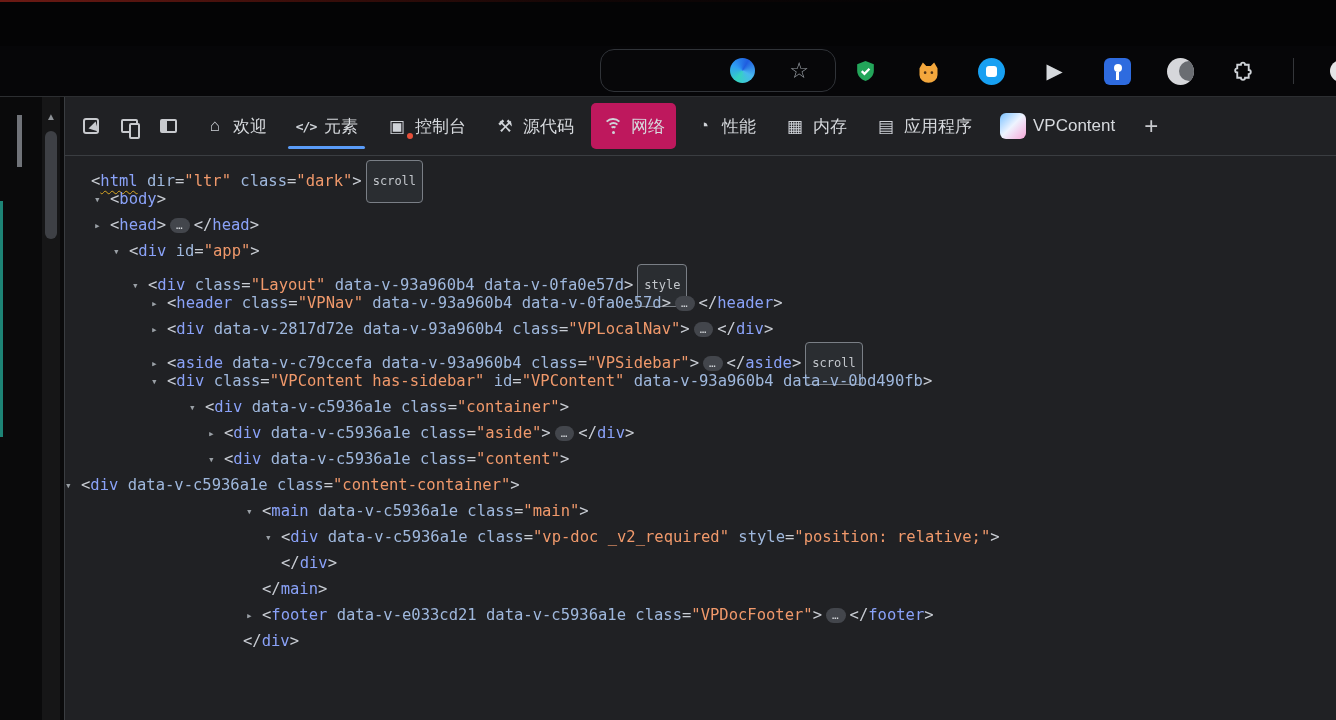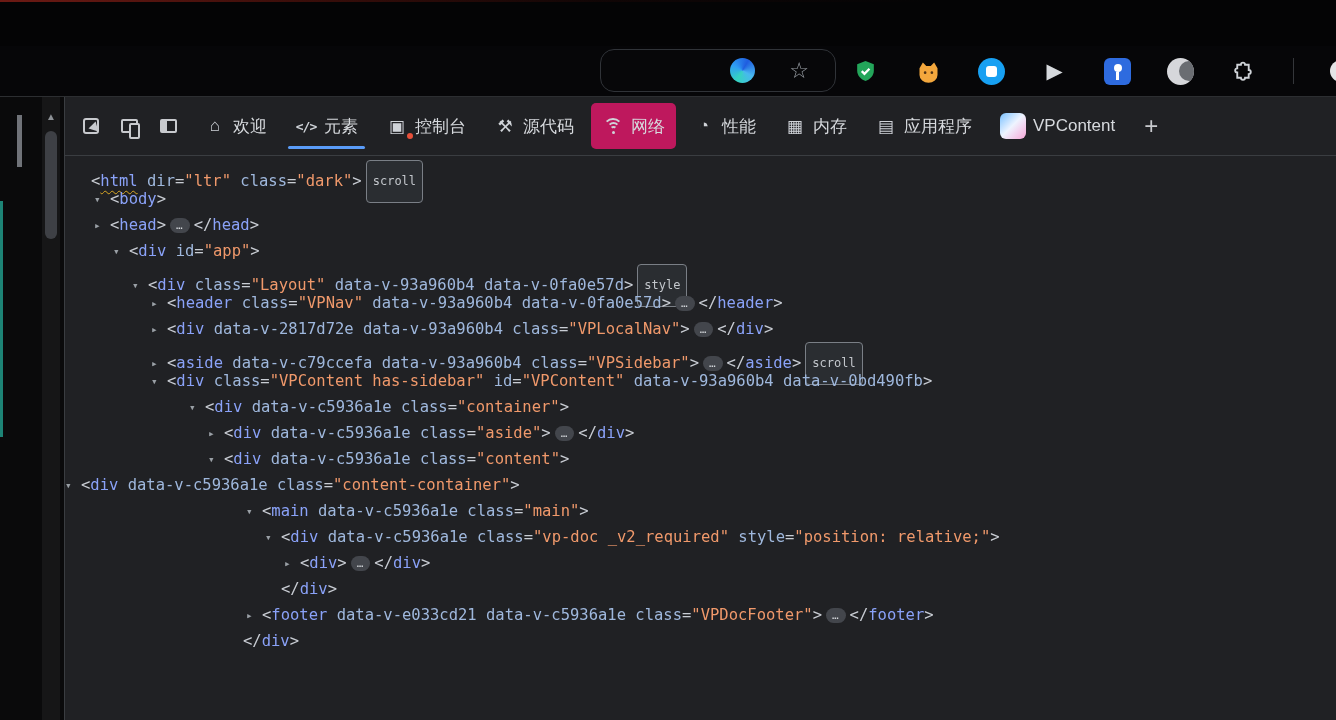--- a/index.html
+++ b/index.html
@@ -206,21 +206,21 @@
           <div class="row" style="padding-left: 86px;"><span class="arrow">▸</span><span class="tk-p">&lt;</span><span class="tk-t">header</span><span class="tk-a"> class</span><span class="tk-p">=</span><span class="tk-v">"VPNav"</span><span class="tk-a"> data-v-93a960b4</span><span class="tk-a"> data-v-0fa0e57d</span><span class="tk-p">&gt;</span><span class="ellipsis">…</span><span class="tk-p">&lt;/</span><span class="tk-t">header</span><span class="tk-p">&gt;</span></div>
           <div class="row" style="padding-left: 86px;"><span class="arrow">▸</span><span class="tk-p">&lt;</span><span class="tk-t">div</span><span class="tk-a"> data-v-2817d72e</span><span class="tk-a"> data-v-93a960b4</span><span class="tk-a"> class</span><span class="tk-p">=</span><span class="tk-v">"VPLocalNav"</span><span class="tk-p">&gt;</span><span class="ellipsis">…</span><span class="tk-p">&lt;/</span><span class="tk-t">div</span><span class="tk-p">&gt;</span></div>
           <div class="row" style="padding-left: 86px;"><span class="arrow">▸</span><span class="tk-p">&lt;</span><span class="tk-t">aside</span><span class="tk-a"> data-v-c79ccefa</span><span class="tk-a"> data-v-93a960b4</span><span class="tk-a"> class</span><span class="tk-p">=</span><span class="tk-v">"VPSidebar"</span><span class="tk-p">&gt;</span><span class="ellipsis">…</span><span class="tk-p">&lt;/</span><span class="tk-t">aside</span><span class="tk-p">&gt;</span><span class="nodebadge">scroll</span></div>
           <div class="row" style="padding-left: 86px;"><span class="arrow">▾</span><span class="tk-p">&lt;</span><span class="tk-t">div</span><span class="tk-a"> class</span><span class="tk-p">=</span><span class="tk-v">"VPContent has-sidebar"</span><span class="tk-a"> id</span><span class="tk-p">=</span><span class="tk-v">"VPContent"</span><span class="tk-a"> data-v-93a960b4</span><span class="tk-a"> data-v-0bd490fb</span><span class="tk-p">&gt;</span></div>
           <div class="row" style="padding-left: 124px;"><span class="arrow">▾</span><span class="tk-p">&lt;</span><span class="tk-t">div</span><span class="tk-a"> data-v-c5936a1e</span><span class="tk-a"> class</span><span class="tk-p">=</span><span class="tk-v">"container"</span><span class="tk-p">&gt;</span></div>
           <div class="row" style="padding-left: 143px;"><span class="arrow">▸</span><span class="tk-p">&lt;</span><span class="tk-t">div</span><span class="tk-a"> data-v-c5936a1e</span><span class="tk-a"> class</span><span class="tk-p">=</span><span class="tk-v">"aside"</span><span class="tk-p">&gt;</span><span class="ellipsis">…</span><span class="tk-p">&lt;/</span><span class="tk-t">div</span><span class="tk-p">&gt;</span></div>
           <div class="row" style="padding-left: 143px;"><span class="arrow">▾</span><span class="tk-p">&lt;</span><span class="tk-t">div</span><span class="tk-a"> data-v-c5936a1e</span><span class="tk-a"> class</span><span class="tk-p">=</span><span class="tk-v">"content"</span><span class="tk-p">&gt;</span></div>
           <div class="row" style=""><span class="arrow">▾</span><span class="tk-p">&lt;</span><span class="tk-t">div</span><span class="tk-a"> data-v-c5936a1e</span><span class="tk-a"> class</span><span class="tk-p">=</span><span class="tk-v">"content-container"</span><span class="tk-p">&gt;</span></div>
           <div class="row" style="padding-left: 181px;"><span class="arrow">▾</span><span class="tk-p">&lt;</span><span class="tk-t">main</span><span class="tk-a"> data-v-c5936a1e</span><span class="tk-a"> class</span><span class="tk-p">=</span><span class="tk-v">"main"</span><span class="tk-p">&gt;</span></div>
           <div class="row" style="padding-left: 200px;"><span class="arrow">▾</span><span class="tk-p">&lt;</span><span class="tk-t">div</span><span class="tk-a"> data-v-c5936a1e</span><span class="tk-a"> class</span><span class="tk-p">=</span><span class="tk-v">"vp-doc _v2_required"</span><span class="tk-a"> style</span><span class="tk-p">=</span><span class="tk-v">"position: relative;"</span><span class="tk-p">&gt;</span></div>
-          <div class="row" style="padding-left: 219px;"><span class="arrow">▸</span><span class="tk-p">&lt;</span><span class="tk-t">div</span><span class="tk-p">&gt;</span><span class="ellipsis">…</span><span class="tk-p">&lt;/</span><span class="tk-t">div</span><span class="tk-p">&gt;</span></div>
           <div class="row" style="padding-left: 200px;"><span class="arrow"></span><span class="tk-p">&lt;/</span><span class="tk-t">div</span><span class="tk-p">&gt;</span></div>
+          <div class="row" style="padding-left: 181px;"><span class="arrow"></span><span class="tk-p">&lt;/</span><span class="tk-t">main</span><span class="tk-p">&gt;</span></div>
           <div class="row" style="padding-left: 181px;"><span class="arrow">▸</span><span class="tk-p">&lt;</span><span class="tk-t">footer</span><span class="tk-a"> data-v-e033cd21</span><span class="tk-a"> data-v-c5936a1e</span><span class="tk-a"> class</span><span class="tk-p">=</span><span class="tk-v">"VPDocFooter"</span><span class="tk-p">&gt;</span><span class="ellipsis">…</span><span class="tk-p">&lt;/</span><span class="tk-t">footer</span><span class="tk-p">&gt;</span></div>
           <div class="row" style="padding-left: 162px;"><span class="arrow"></span><span class="tk-p">&lt;/</span><span class="tk-t">div</span><span class="tk-p">&gt;</span></div>
         </div>
     </div>
 
   </div>
 </div>
 
 </body></html>

